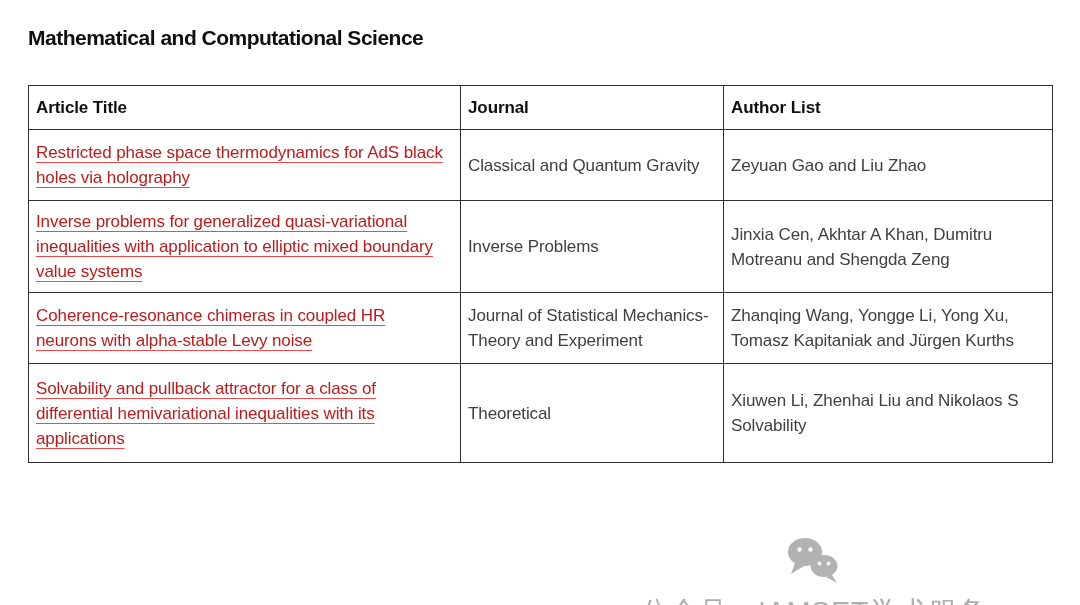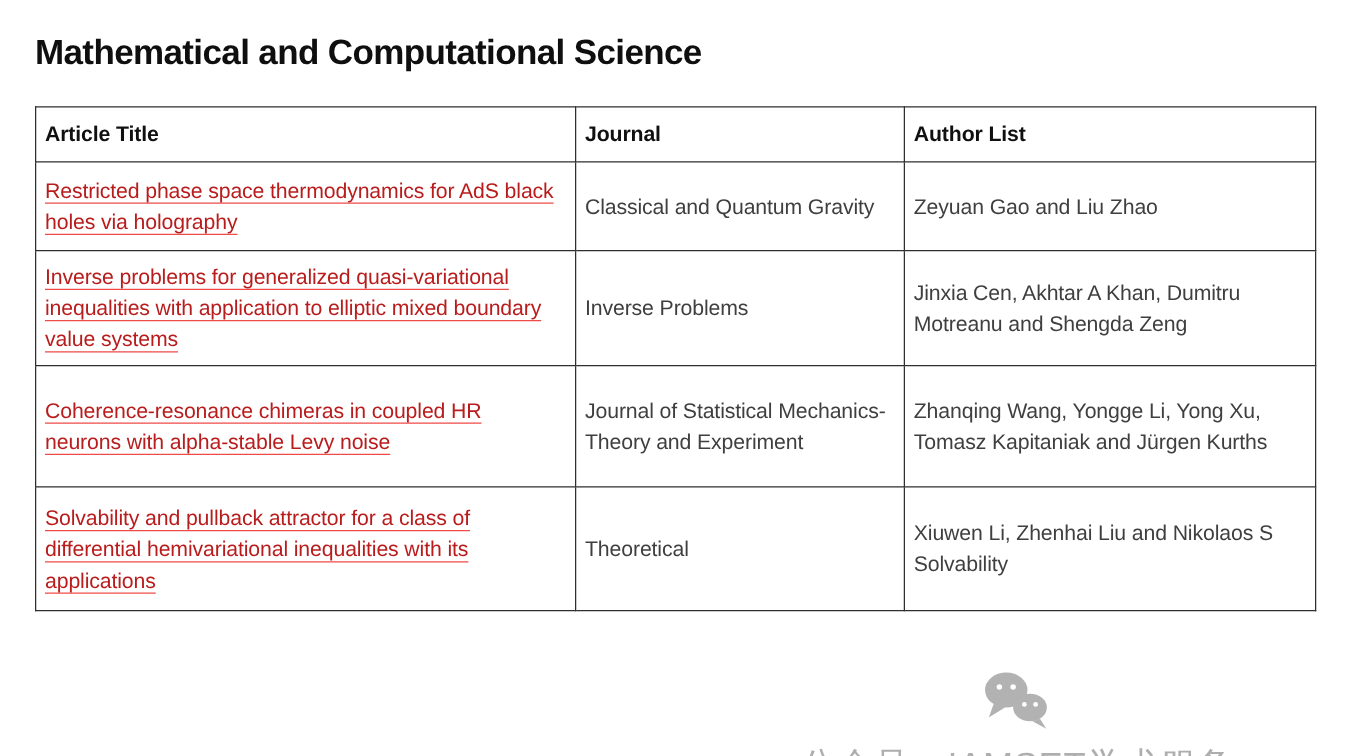--- a/index.html
+++ b/index.html
@@ -15,21 +15,21 @@
     position: relative;
     width: 1080px;
     height: 605px;
     background: #ffffff;
   }
   h1.page-title {
     position: absolute;
     left: 28px;
     top: 26px;
     margin: 0;
-    font-size: 28px;
+    font-size: 21px;
     font-weight: 700;
     letter-spacing: -0.5px;
     color: #0f0f0f;
     white-space: nowrap;
   }
   table.articles {
     position: absolute;
     left: 28px;
     top: 85px;
     width: 1024px;
@@ -53,21 +53,21 @@
   table.articles th {
     text-align: left;
     font-weight: 700;
     color: #101010;
     height: 44px;
     box-sizing: border-box;
   }
   tr.row-1 td { height: 71px; box-sizing: border-box; }
   tr.row-2 td { height: 91px; box-sizing: border-box; }
   tr.row-3 td { height: 96px; box-sizing: border-box; }
-  tr.row-4 td { height: 97px; box-sizing: border-box; }
+  tr.row-4 td { height: 71px; box-sizing: border-box; }
   tr.row-5 td { height: 99px; box-sizing: border-box; }
   a.article-link {
     color: #b91c1c;
     text-decoration: underline;
     text-decoration-color: #ee4b48;
     text-underline-offset: 4px;
     text-decoration-thickness: 1px;
     cursor: pointer;
   }
   .watermark {

